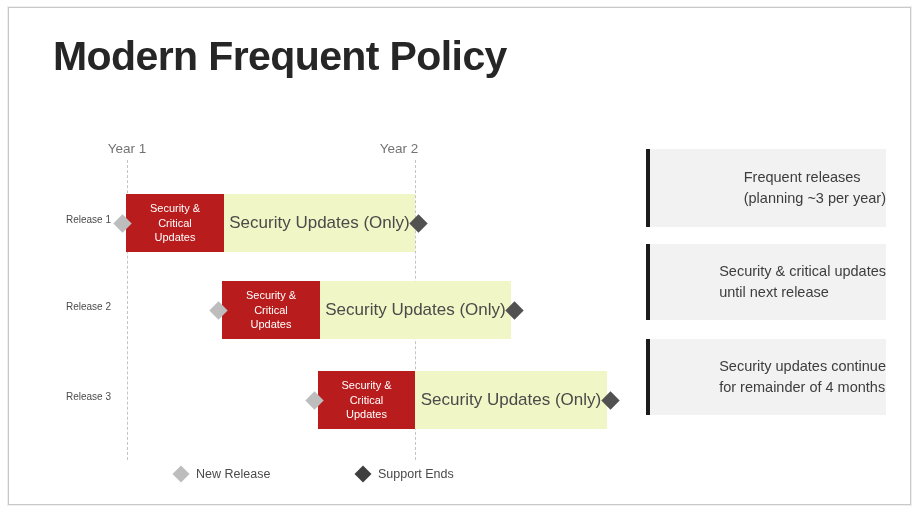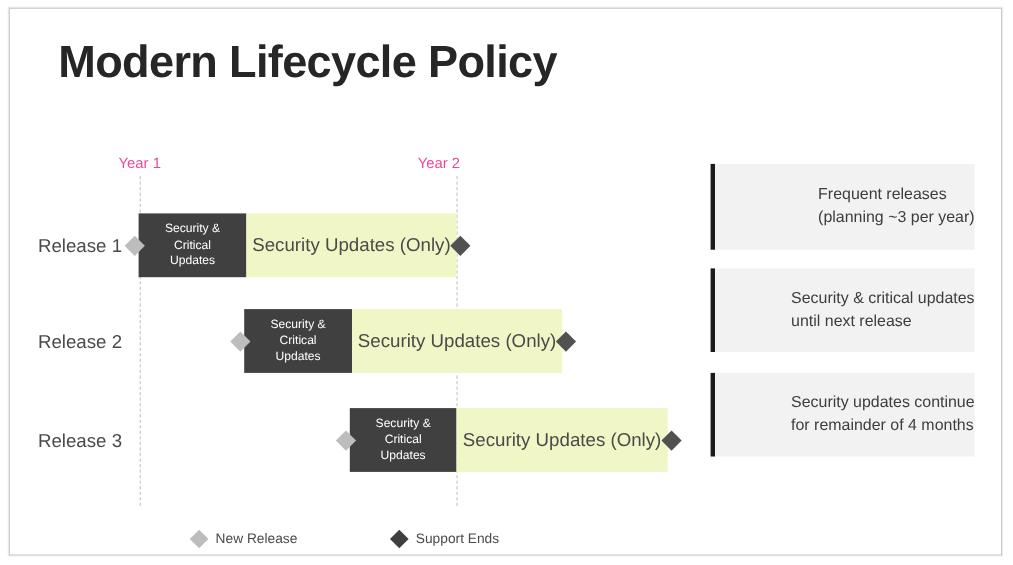--- a/index.html
+++ b/index.html
@@ -50,37 +50,37 @@
   }
 
   .year-line {
     position: absolute;
     width: 0;
     border-left: 1px dashed #c4c4c4;
   }
   .year-label {
     position: absolute;
     font-size: 13.5px;
-    color: #ec4899;
+    color: #737373;
     white-space: nowrap;
     transform: translateX(-50%);
     text-align: center;
   }
 
   .row-label {
     position: absolute;
-    font-size: 17px;
+    font-size: 10px;
     color: #4a4a4a;
     white-space: nowrap;
     text-align: right;
   }
 
   .bar-blue {
     position: absolute;
-    background: #404040;
+    background: #b91c1c;
     color: #ffffff;
     font-size: 11px;
     line-height: 1.32;
     display: flex;
     align-items: center;
     justify-content: center;
     text-align: center;
     box-sizing: border-box;
     padding: 0 3px;
   }
@@ -107,21 +107,20 @@
 
   
   .legend-item {
     position: absolute;
     display: flex;
     align-items: center;
     gap: 9px;
     font-size: 12.5px;
     color: #4a4a4a;
     white-space: nowrap;
-    margin-top: 16px;
   }
   .legend-swatch {
     width: 12px;
     height: 12px;
     transform: rotate(45deg);
     flex: none;
   }
   .legend-swatch.light { background: #bdbdbd; }
   .legend-swatch.dark  { background: #3f3f3f; }
 
@@ -149,21 +148,21 @@
     line-height: 1.42;
     color: #3d3d3d;
     white-space: pre-line;
   }
 </style>
 </head>
 <body>
 
 <div class="slide-frame">
 
-  <div class="slide-title">Modern Lifecycle Policy</div>
+  <div class="slide-title">Modern Frequent Policy</div>
 
   <div class="timeline">
 
   <div class="year-line" style="left: 118px; top: 152px; height: 300px;"></div>
       <div class="year-label" style="left: 118px; top: 133px;">Year 1</div>
       <div class="year-line" style="left: 406px; top: 152px; height: 300px;"></div>
       <div class="year-label" style="left: 390px; top: 133px;">Year 2</div>
       <div class="row-label" style="left: 0px; width: 102px; top: 206px;">Release 1</div>
       <div class="bar-blue" style="left: 117px; width: 98px; top: 186px; height: 58px; white-space: pre-line;">Security &amp;
 Critical

